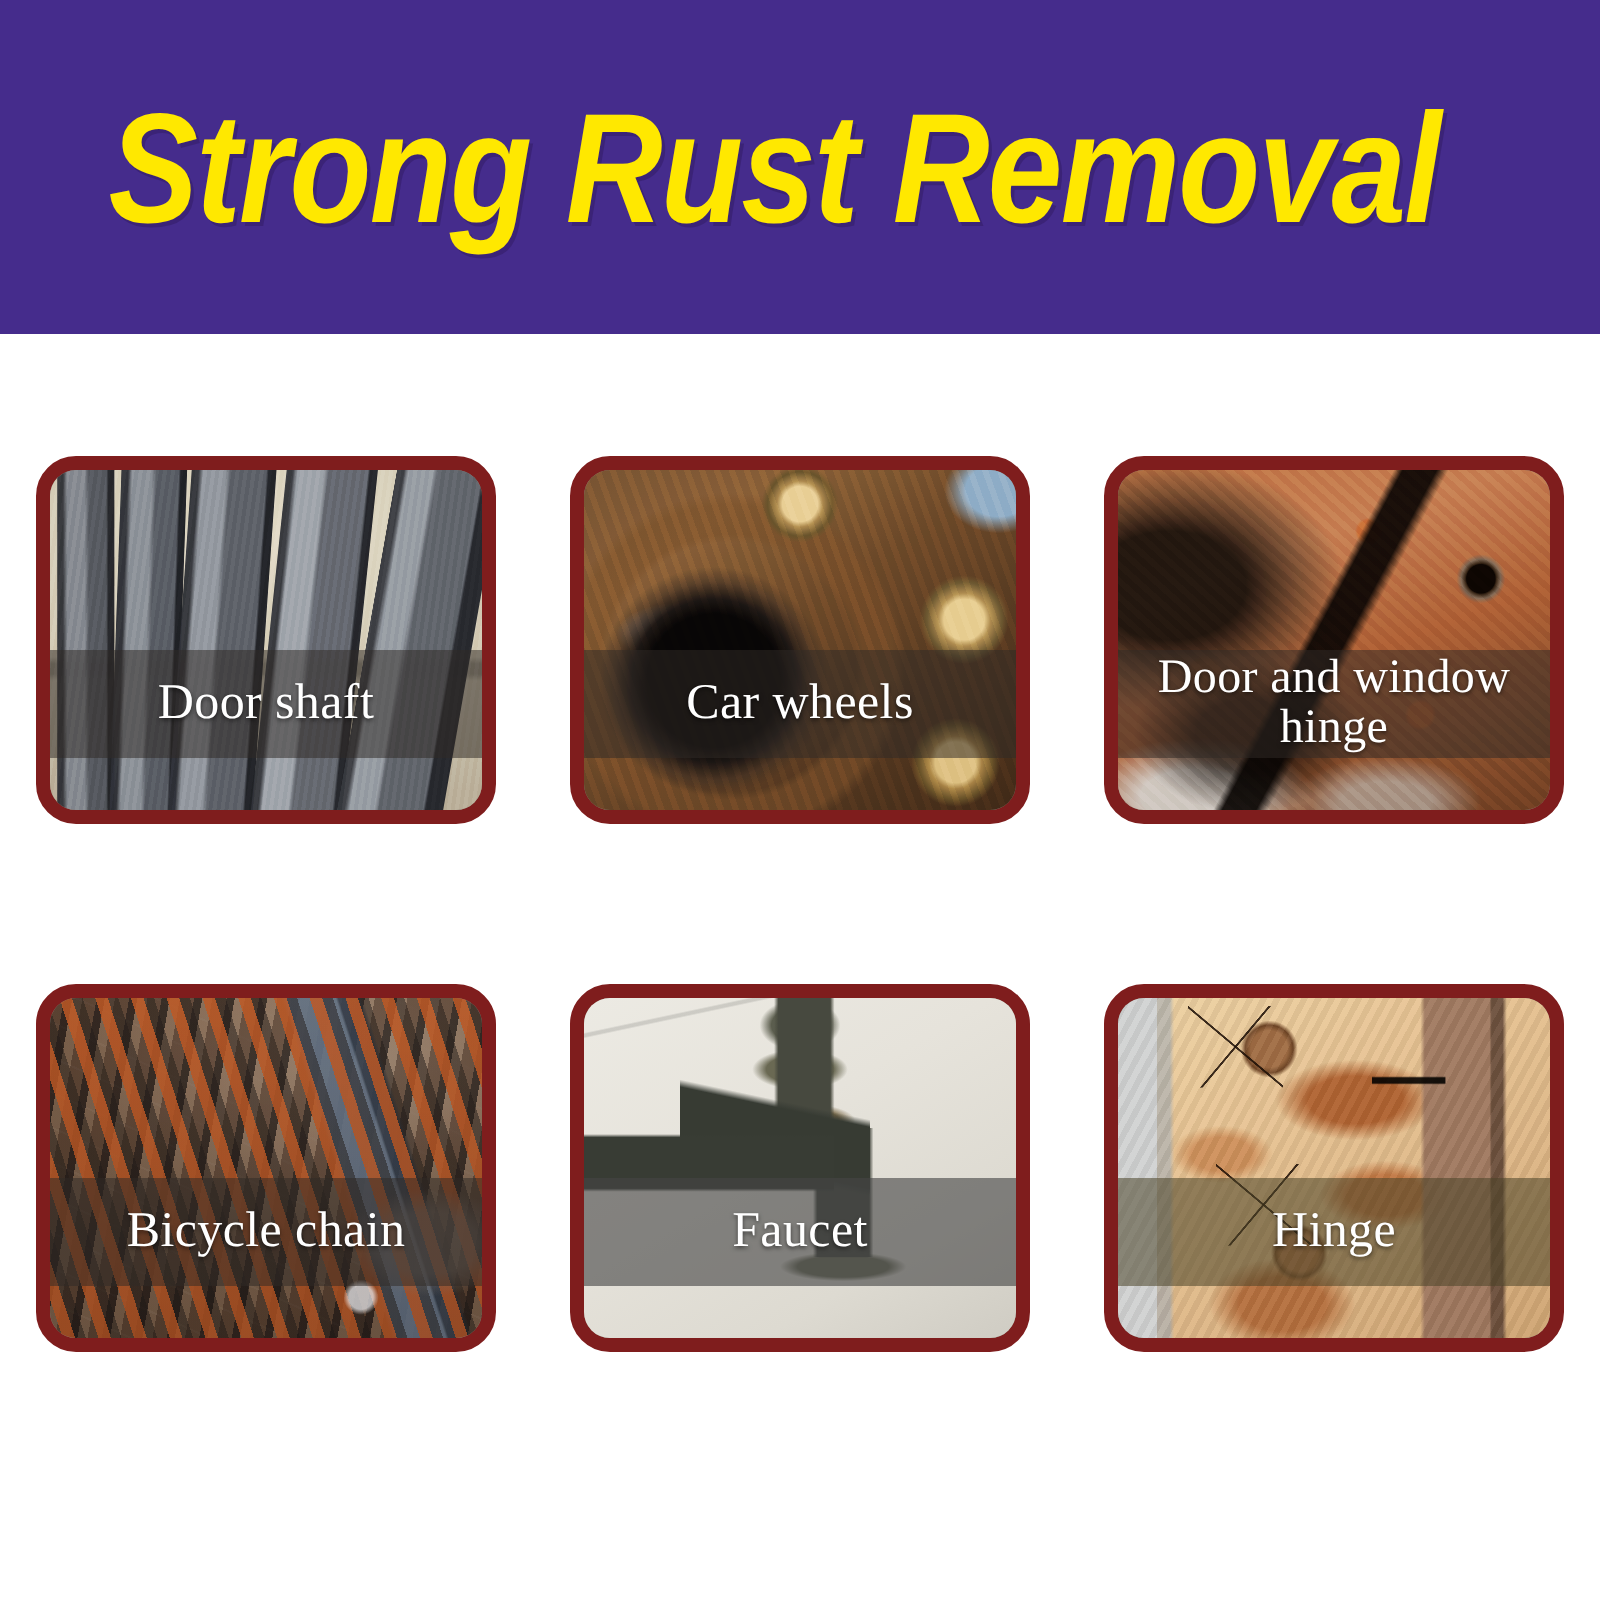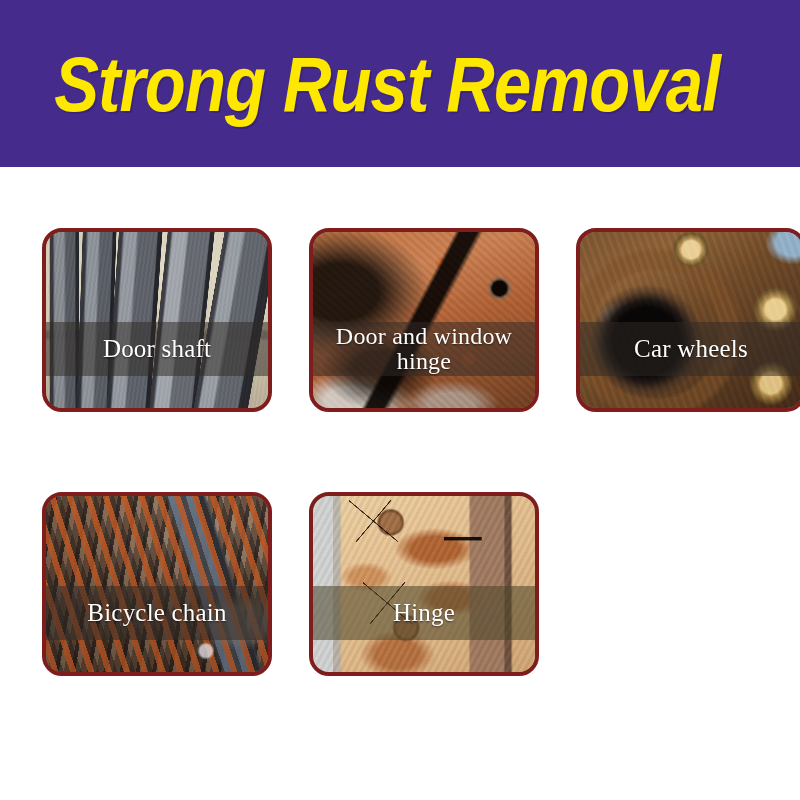--- a/index.html
+++ b/index.html
@@ -55,25 +55,24 @@
     grid-template-columns: repeat(3, 230px);
     grid-template-rows: repeat(2, 232px);
     column-gap: 37px;
     row-gap: 32px;
   }
 
   .card {
     position: relative;
     width: 230px;
     height: 184px;
-    border: 4px solid #7f1d1d;
+    border: 7px solid #7f1d1d;
     border-radius: 20px;
     overflow: hidden;
     background: #8b7f73;
-    margin-left: 24px;
   }
 
   .photo {
     position: absolute;
     inset: 0;
     width: 100%;
     height: 100%;
   }
 
   .label-band {
@@ -294,40 +293,46 @@
   <div class="grid">
 
     <div class="card">
       <div class="photo ph-shaft"></div>
       <div class="label-band">
         <span class="label-text">Door shaft</span>
       </div>
     </div>
 
     <div class="card">
+      <div class="photo ph-wheel"></div>
+      <div class="label-band">
+        <span class="label-text">Car wheels</span>
+      </div>
+    </div>
+
+    <div class="card">
       <div class="photo ph-hinge1"></div>
       <div class="label-band">
         <span class="label-text two-line"><span>Door and window</span><br><span>hinge</span></span>
       </div>
     </div>
 
     <div class="card">
-      <div class="photo ph-wheel"></div>
-      <div class="label-band">
-        <span class="label-text">Car wheels</span>
-      </div>
-    </div>
-
-    <div class="card">
       <div class="photo ph-chain"></div>
       <div class="label-band">
         <span class="label-text">Bicycle chain</span>
       </div>
     </div>
 
+    <div class="card">
+      <div class="photo ph-faucet"></div>
+      <div class="label-band gray">
+        <span class="label-text">Faucet</span>
+      </div>
+    </div>
 
     <div class="card">
       <div class="photo ph-hinge2"></div>
       <div class="label-band olive">
         <span class="label-text">Hinge</span>
       </div>
     </div>
 
   </div>
 </div>

